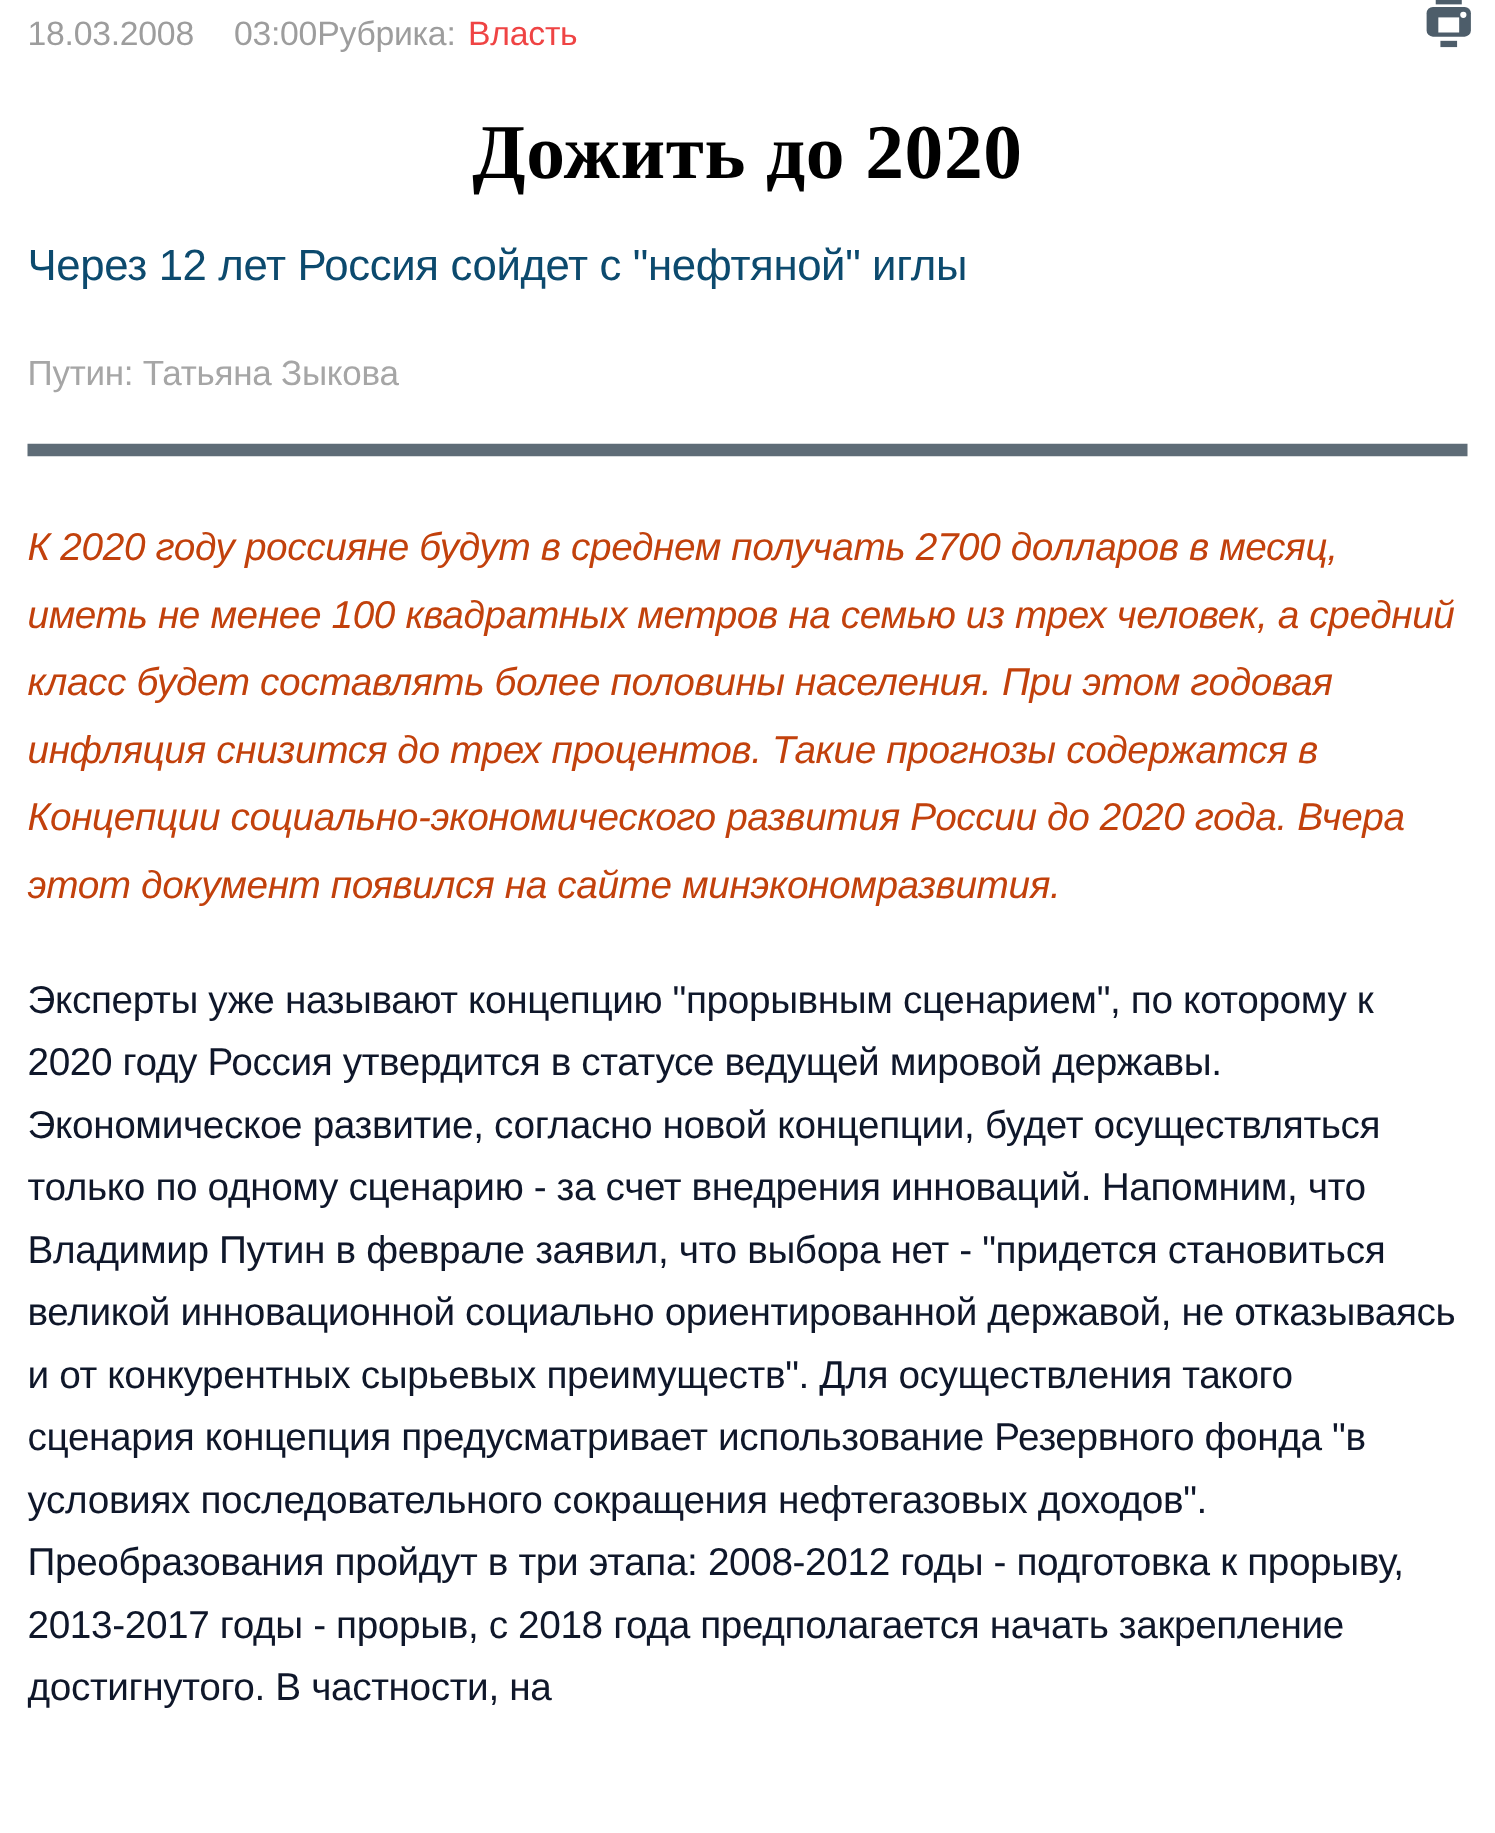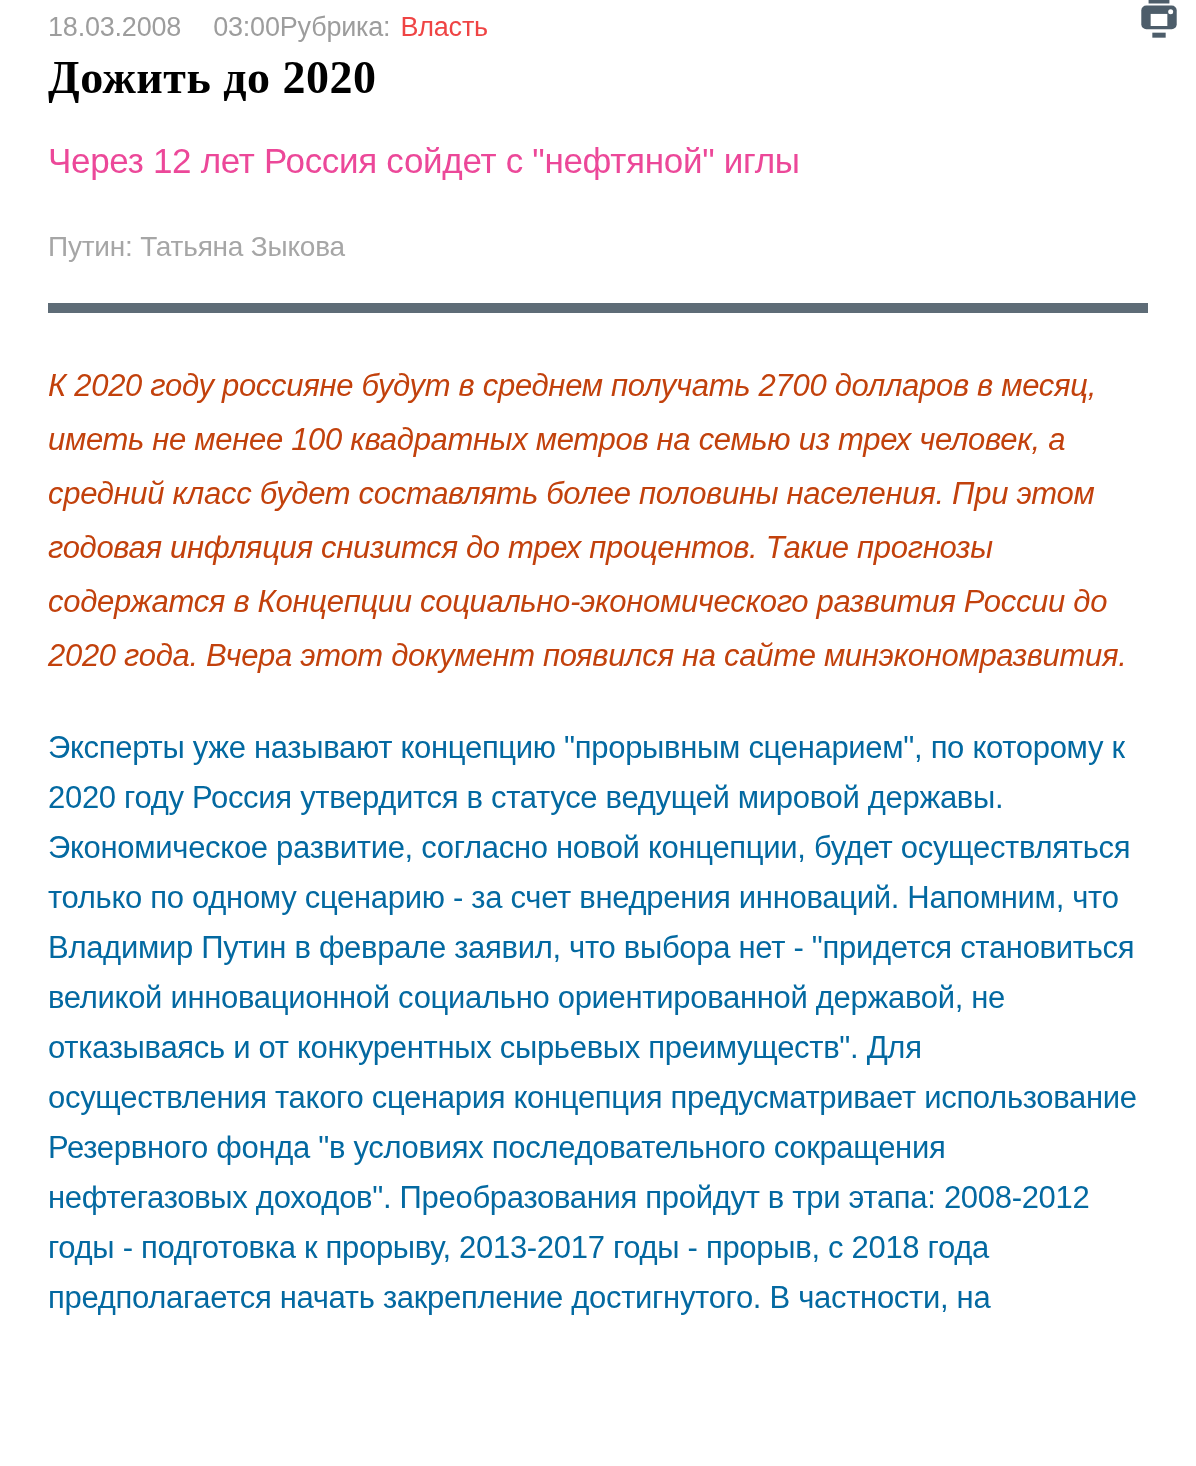--- a/index.html
+++ b/index.html
@@ -6,21 +6,21 @@
   html, body {
     width: 1196px;
     height: 1466px;
     overflow: hidden;
     background: #ffffff;
     font-family: "Liberation Sans", "DejaVu Sans", sans-serif;
   }
   .container {
     position: relative;
     width: 1196px;
-    padding: 12px 48px 0;
+    padding: 12px 22px 0;
   }
   
   .header-row {
     display: flex;
     align-items: baseline;
     font-size: 27px;
     color: #9d9d9d;
     letter-spacing: -0.2px;
   }
   .time { margin-left: 32px; }
@@ -40,30 +40,31 @@
     cursor: pointer;
     border: none;
     background: transparent;
     padding: 0;
   }
   .print-button svg { width: 50px; height: 50px; display: block; }
 
   h1.title {
     font-family: "Liberation Serif", "DejaVu Serif", serif;
     font-weight: 700;
-    font-size: 46px;
+    font-size: 62px;
     line-height: 1.0;
     color: #000000;
-    margin-top: 12px;
+    margin-top: 48px;
     letter-spacing: 0.5px;
+    text-align: center;
   }
   h2.subtitle {
     font-size: 35px;
     font-weight: 400;
-    color: #ec4899;
+    color: #0c4a6e;
     margin-top: 40px;
     letter-spacing: -0.3px;
   }
   .meta-row {
     display: flex;
     justify-content: space-between;
     align-items: flex-end;
     margin-top: 48px;
     font-size: 28px;
     color: #a6a6a6;
@@ -83,21 +84,21 @@
     font-style: italic;
     font-size: 31px;
     line-height: 54px;
     color: #c2410c;
     margin-top: 46px;
     letter-spacing: -0.3px;
   }
   .body-text {
     font-size: 31px;
     line-height: 50px;
-    color: #0369a1;
+    color: #0f172a;
     margin-top: 40px;
     letter-spacing: -0.3px;
   }
 </style>
 </head>
 <body>
 
 <div class="container">
 
   <div class="header-row">

